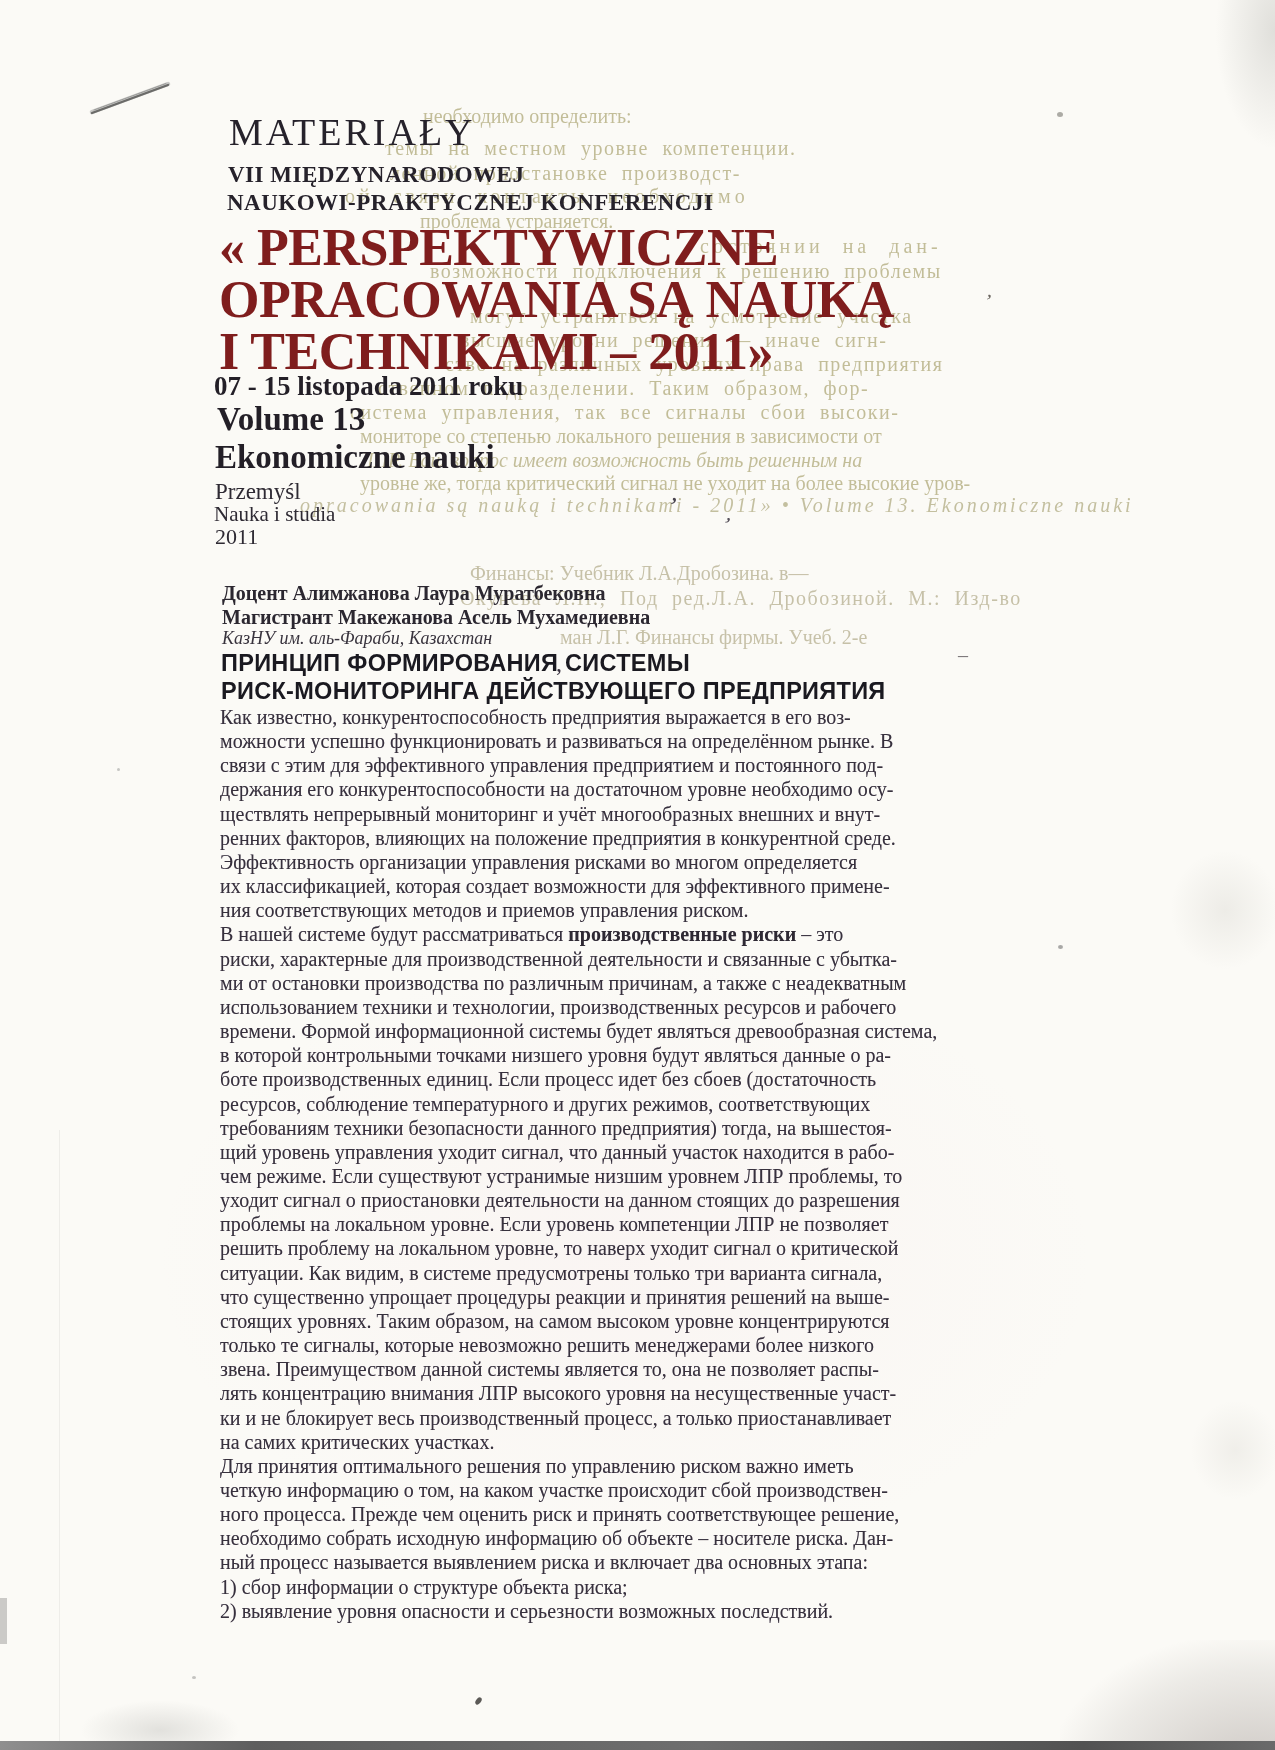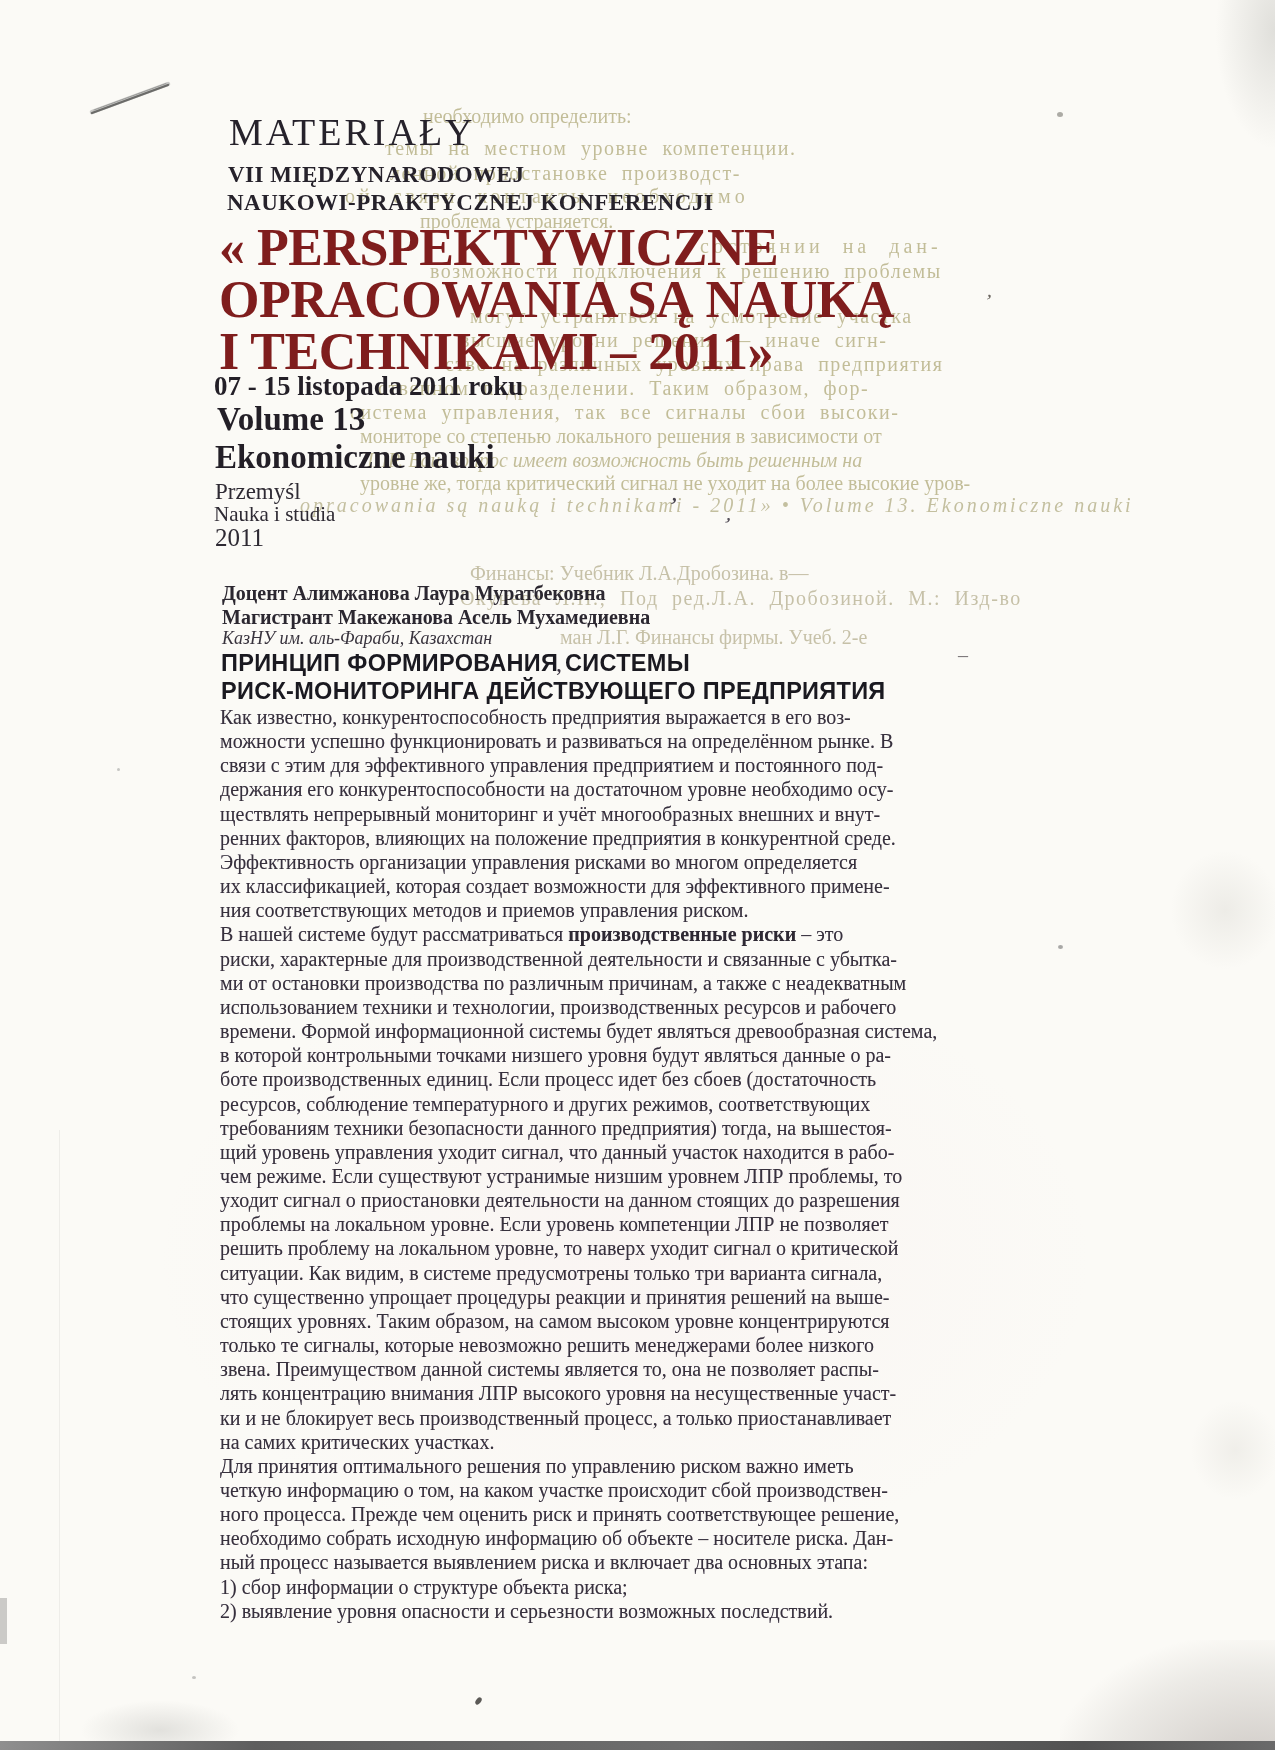--- a/index.html
+++ b/index.html
@@ -18,21 +18,21 @@
   .conf-title-line{
     font-family:Liberation Serif, serif;font-weight:bold;
     font-size:52px;line-height:52px;letter-spacing:-.5px;color:#7f1d1d;
     white-space:nowrap;
   }
   .h-date{left:214px;top:371px;font-weight:bold;font-size:27px;color:#231f27;}
   .h-volume{left:217px;top:401px;font-weight:bold;font-size:33px;color:#231f27;}
   .h-series{left:215px;top:439px;font-weight:bold;font-size:33px;color:#231f27;}
   .h-city{left:215px;top:479px;font-size:23px;color:#2e2a33;}
   .h-publisher{left:214px;top:502px;font-size:21px;color:#2e2a33;}
-  .h-year{left:215px;top:524px;font-size:25px;color:#2e2a33;}
+  .h-year{left:215px;top:524px;font-size:22px;color:#2e2a33;}
   
   .authors{left:222px;top:582px;}
   .author-line{font-weight:bold;font-size:20px;line-height:23.5px;color:#2b2730;white-space:nowrap;}
   .affil{left:222px;top:628px;font-style:italic;font-size:18px;color:#38333d;}
   .art-title{left:221px;top:650px;}
   .art-title-line{
     font-family:"Liberation Sans",sans-serif;font-weight:bold;
     font-size:23.5px;line-height:27.5px;color:#1a1920;white-space:nowrap;letter-spacing:.3px;
   }
   .body-text{left:220px;top:705px;}

